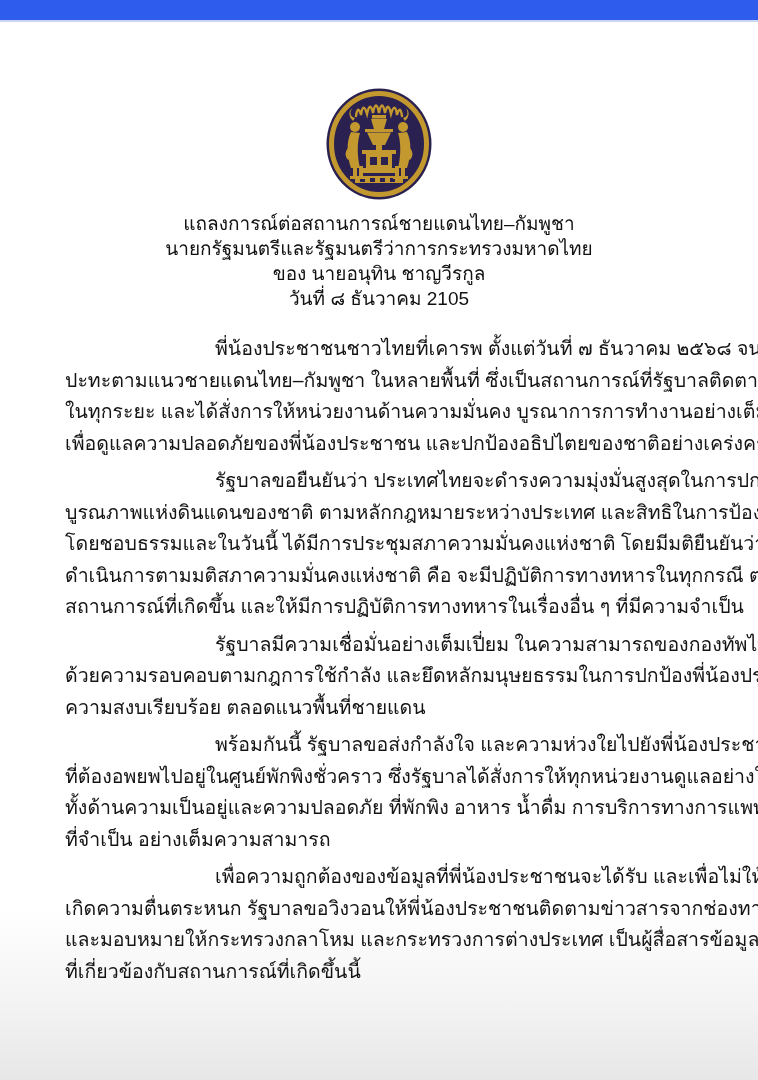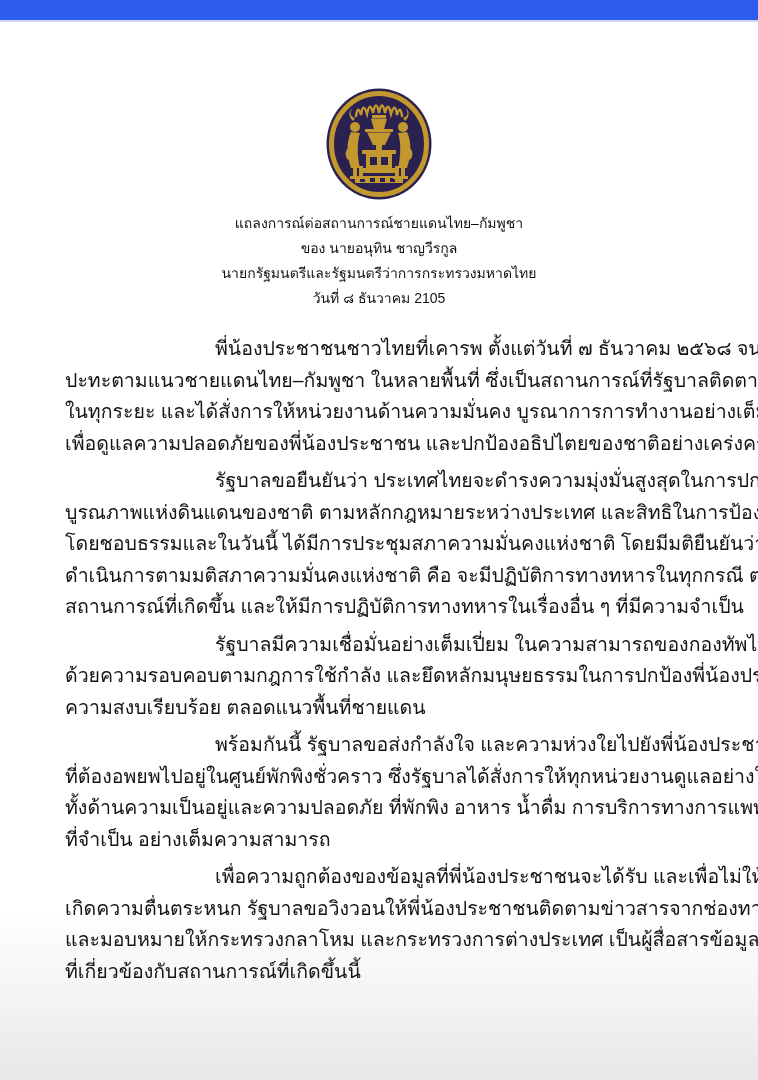--- a/index.html
+++ b/index.html
@@ -20,21 +20,21 @@
   }
   .seal-wrap {
     margin-top: 66px;
     display: flex;
     justify-content: center;
   }
   .seal-wrap svg { display: block; }
   .title-block {
     margin-top: 11px;
     text-align: center;
-    font-size: 14px;
+    font-size: 19px;
     line-height: 25px;
     color: #111111;
     font-weight: 500;
   }
   .statement {
     margin: 22px 60px 0 65px;
     font-size: 19.5px;
     line-height: 31.5px;
     text-align: left;
   }
@@ -92,22 +92,22 @@
         <path d="M84 60 q5 6 0 12 l-3 -2 q3 -5 0 -9 Z"></path>
         <rect x="75" y="78" width="4" height="11"></rect>
         <rect x="69" y="78" width="4" height="11"></rect>
         <rect x="67" y="88" width="15" height="3"></rect>
       </g>
     </svg>
   </div>
 
   <div class="title-block">
     <div>แถลงการณ์ต่อสถานการณ์ชายแดนไทย–กัมพูชา</div>
+    <div>นายกรัฐมนตรีและรัฐมนตรีว่าการกระทรวงมหาดไทย</div>
     <div>ของ นายอนุทิน ชาญวีรกูล</div>
-    <div>นายกรัฐมนตรีและรัฐมนตรีว่าการกระทรวงมหาดไทย</div>
     <div>วันที่ ๘ ธันวาคม 2105</div>
   </div>
 
   <div class="statement">
       <p>พี่น้องประชาชนชาวไทยที่เคารพ ตั้งแต่วันที่ ๗ ธันวาคม ๒๕๖๘ จนถึงขณะนี้ ได้เกิดเหตุการณ์<br>ปะทะตามแนวชายแดนไทย–กัมพูชา ในหลายพื้นที่ ซึ่งเป็นสถานการณ์ที่รัฐบาลติดตามอย่างใกล้ชิด<br>ในทุกระยะ และได้สั่งการให้หน่วยงานด้านความมั่นคง บูรณาการการทำงานอย่างเต็มสรรพกำลัง<br>เพื่อดูแลความปลอดภัยของพี่น้องประชาชน และปกป้องอธิปไตยของชาติอย่างเคร่งครัด</p>
       <p>รัฐบาลขอยืนยันว่า ประเทศไทยจะดำรงความมุ่งมั่นสูงสุดในการปกป้องอธิปไตย และ<br>บูรณภาพแห่งดินแดนของชาติ ตามหลักกฎหมายระหว่างประเทศ และสิทธิในการป้องกันตนเอง<br>โดยชอบธรรมและในวันนี้ ได้มีการประชุมสภาความมั่นคงแห่งชาติ โดยมีมติยืนยันว่า รัฐบาลจะ<br>ดำเนินการตามมติสภาความมั่นคงแห่งชาติ คือ จะมีปฏิบัติการทางทหารในทุกกรณี ตามเงื่อนไขของ<br>สถานการณ์ที่เกิดขึ้น และให้มีการปฏิบัติการทางทหารในเรื่องอื่น ๆ ที่มีความจำเป็น</p>
       <p>รัฐบาลมีความเชื่อมั่นอย่างเต็มเปี่ยม ในความสามารถของกองทัพไทย ซึ่งได้ปฏิบัติหน้าที่<br>ด้วยความรอบคอบตามกฎการใช้กำลัง และยึดหลักมนุษยธรรมในการปกป้องพี่น้องประชาชน และรักษา<br>ความสงบเรียบร้อย ตลอดแนวพื้นที่ชายแดน</p>
       <p>พร้อมกันนี้ รัฐบาลขอส่งกำลังใจ และความห่วงใยไปยังพี่น้องประชาชนในพื้นที่ชายแดน<br>ที่ต้องอพยพไปอยู่ในศูนย์พักพิงชั่วคราว ซึ่งรัฐบาลได้สั่งการให้ทุกหน่วยงานดูแลอย่างใกล้ชิด<br>ทั้งด้านความเป็นอยู่และความปลอดภัย ที่พักพิง อาหาร น้ำดื่ม การบริการทางการแพทย์ และสวัสดิการ<br>ที่จำเป็น อย่างเต็มความสามารถ</p>
       <p>เพื่อความถูกต้องของข้อมูลที่พี่น้องประชาชนจะได้รับ และเพื่อไม่ให้พี่น้องประชาชน<br>เกิดความตื่นตระหนก รัฐบาลขอวิงวอนให้พี่น้องประชาชนติดตามข่าวสารจากช่องทางราชการเท่านั้น<br>และมอบหมายให้กระทรวงกลาโหม และกระทรวงการต่างประเทศ เป็นผู้สื่อสารข้อมูลหลักในทุกประเด็น<br>ที่เกี่ยวข้องกับสถานการณ์ที่เกิดขึ้นนี้</p>
     </div>

